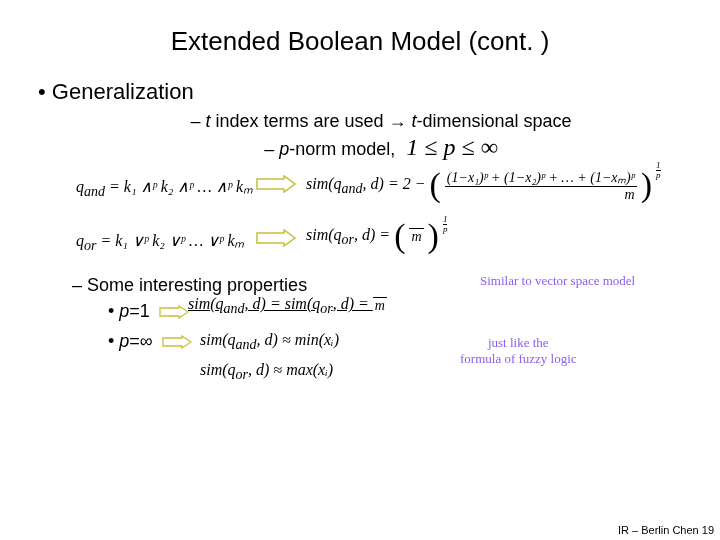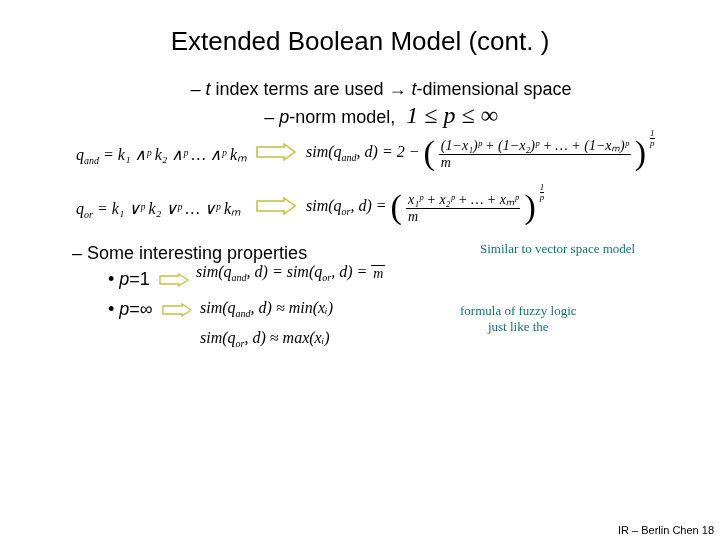--- a/index.html
+++ b/index.html
@@ -47,38 +47,38 @@
     height: 110px;
     margin-left: 46px;
   }
   .formula {
     position: absolute;
     font-family: "Times New Roman", serif;
     font-style: italic;
     font-size: 16px;
     white-space: nowrap;
   }
-  .sub { font-size: 10px; vertical-align: sub; font-style: italic; }
+  .sub { font-size: 14px; vertical-align: sub; font-style: italic; }
   .arrow {
     position: absolute;
     width: 40px;
     height: 18px;
   }
   .arrow svg { width: 100%; height: 100%; display: block; }
   .paren-big {
     font-size: 34px;
     font-family: "Times New Roman", serif;
     font-style: normal;
     display: inline-block;
     vertical-align: middle;
     line-height: 0.9;
   }
   .frac {
     display: inline-block;
-    text-align: left;
+    text-align: right;
     vertical-align: middle;
     font-family: "Times New Roman", serif;
     font-style: italic;
     font-size: 14px;
   }
   .frac .num { display: block; padding: 0 2px; }
   .frac .den { display: block; border-top: 1px solid #000; padding: 0 2px; }
   .expo {
     display: inline-block;
     vertical-align: top;
@@ -87,21 +87,21 @@
     margin-top: -6px;
     text-align: center;
     line-height: 1.0;
   }
   .expo .n { display:block; }
   .expo .d { display:block; border-top:1px solid #000; }
   .note {
     position: absolute;
     font-family: "Comic Sans MS", cursive;
     font-size: 13px;
-    color: #0f766e;
+    color: #8b5cf6;
   }
   .footer {
     position: absolute;
     right: 6px;
     bottom: 4px;
     font-size: 11px;
   }
   .range-formula {
     font-family: "Times New Roman", serif;
     font-style: italic;
@@ -127,20 +127,21 @@
     margin: 0 4px;
   }
   .small-arrow svg { width:100%; height:100%; display:block; }
 </style>
 </head>
 <body>
 <div class="slide">
 
   <h1 class="title">Extended Boolean Model (cont. )</h1>
 
+  <div class="bullet-l1 bullet-mark-dot">Generalization</div>
 
   <div class="bullet-l2 bullet-mark-dash">
     <span class="italic">t</span><span> index terms are used → </span><span class="italic">t</span><span>-dimensional space</span>
   </div>
 
   <div class="bullet-l2 bullet-mark-dash">
     <span class="italic">p</span><span>-norm model, </span>
     <span class="range-formula">1 ≤ p ≤ ∞</span>
   </div>
 
@@ -172,42 +173,41 @@
     </div>
     <div class="arrow" style="left:180px; top:66px;">
       <svg viewBox="0 0 40 18">
           <path d="M1 4 H28 V1 L39 9 L28 17 V14 H1 Z" fill="none" stroke="#C8BE3C" stroke-width="1.5"></path>
         </svg>
     </div>
     <div class="formula" style="left:230px; top:58px;">
       <span>sim(q</span><span class="sub">or</span><span>, d) = </span>
       <span class="paren-big">(</span>
       <span class="frac">
-        <span class="num">x₁ᵖ + x₂ᵖ + … + xₘᵖ</span>
         <span class="den">m</span>
       </span>
       <span class="paren-big">)</span>
       <span class="expo"><span class="n">1</span><span class="d">p</span></span>
     </div>
   </div>
 
   <div class="props-block" style="height:140px;">
     <div class="bullet-l2 bullet-mark-dash" style="position:absolute; left:0; top:0;">Some interesting properties</div>
 
     <div class="note" style="left:450px; top:0;">Similar to vector space model</div>
 
     <div class="bullet-l3 bullet-mark-small" style="position:absolute; left:0; top:26px;">
       <span class="italic">p</span><span>=1</span>
       <span class="small-arrow">
         <svg viewBox="0 0 30 14">
             <path d="M1 3 H20 V1 L29 7 L20 13 V11 H1 Z" fill="none" stroke="#C8BE3C" stroke-width="1.3"></path>
           </svg>
       </span>
     </div>
-    <div class="pline" style="left:166px; top:22px;">
+    <div class="pline" style="left:158px; top:22px;text-decoration:underline;">
       <span>sim(q</span><span class="sub">and</span><span>, d) = sim(q</span><span class="sub">or</span><span>, d) = </span>
       <span class="frac">
         <span class="den">m</span>
       </span>
     </div>
 
     <div class="bullet-l3 bullet-mark-small" style="position:absolute; left:0; top:56px;">
       <span class="italic">p</span><span>=</span><span class="infty">∞</span>
       <span class="small-arrow">
         <svg viewBox="0 0 30 14">
@@ -216,19 +216,19 @@
       </span>
     </div>
     <div class="pline" style="left:170px; top:88px;">
       <span>sim(q</span><span class="sub">or</span><span>, d) ≈ max(xᵢ)</span>
     </div>
     <div class="pline" style="left:170px; top:58px;">
       <span>sim(q</span><span class="sub">and</span><span>, d) ≈ min(xᵢ)</span>
     </div>
 
     <div class="note" style="left:430px; top:62px; text-align:center;">
+      <div>just like the</div>
       <div>formula of fuzzy logic</div>
-      <div>just like the</div>
-    </div>
-  </div>
-
-  <div class="footer">IR – Berlin Chen 18</div>
+    </div>
+  </div>
+
+  <div class="footer">IR – Berlin Chen 19</div>
 </div>
 
 </body></html>

